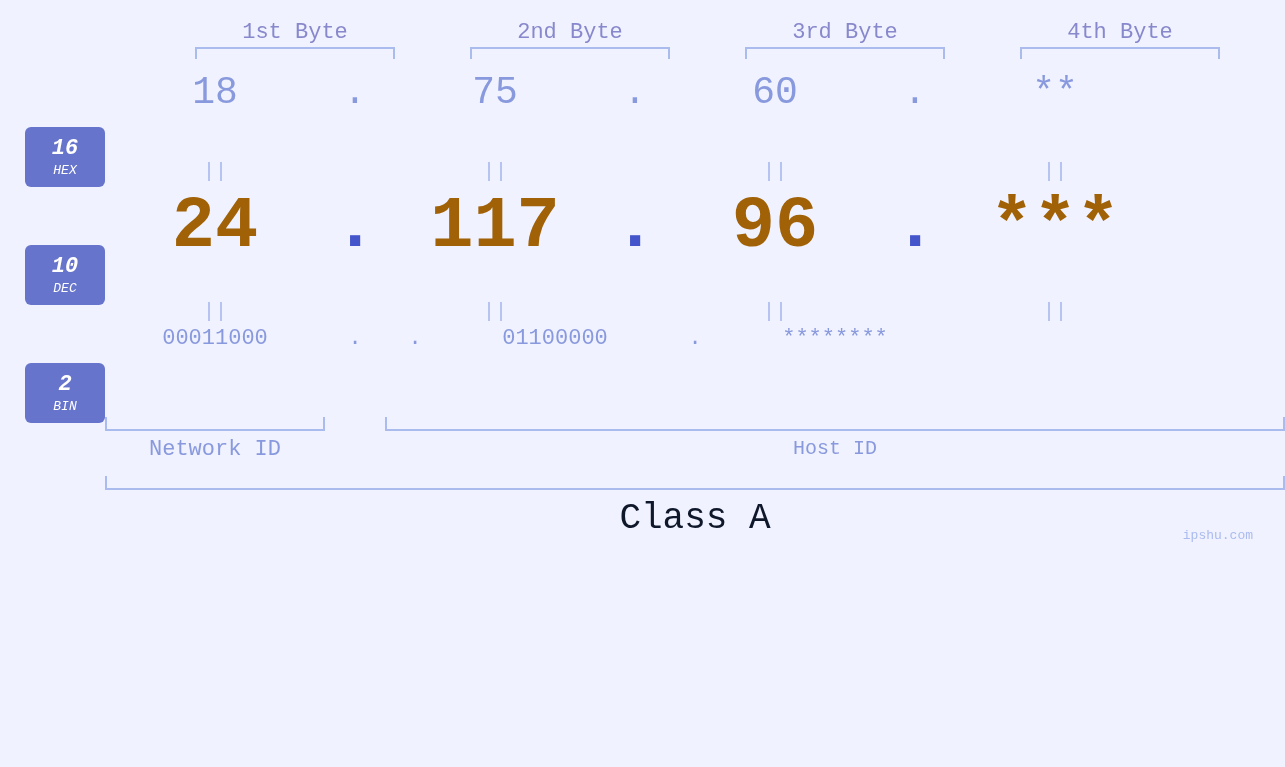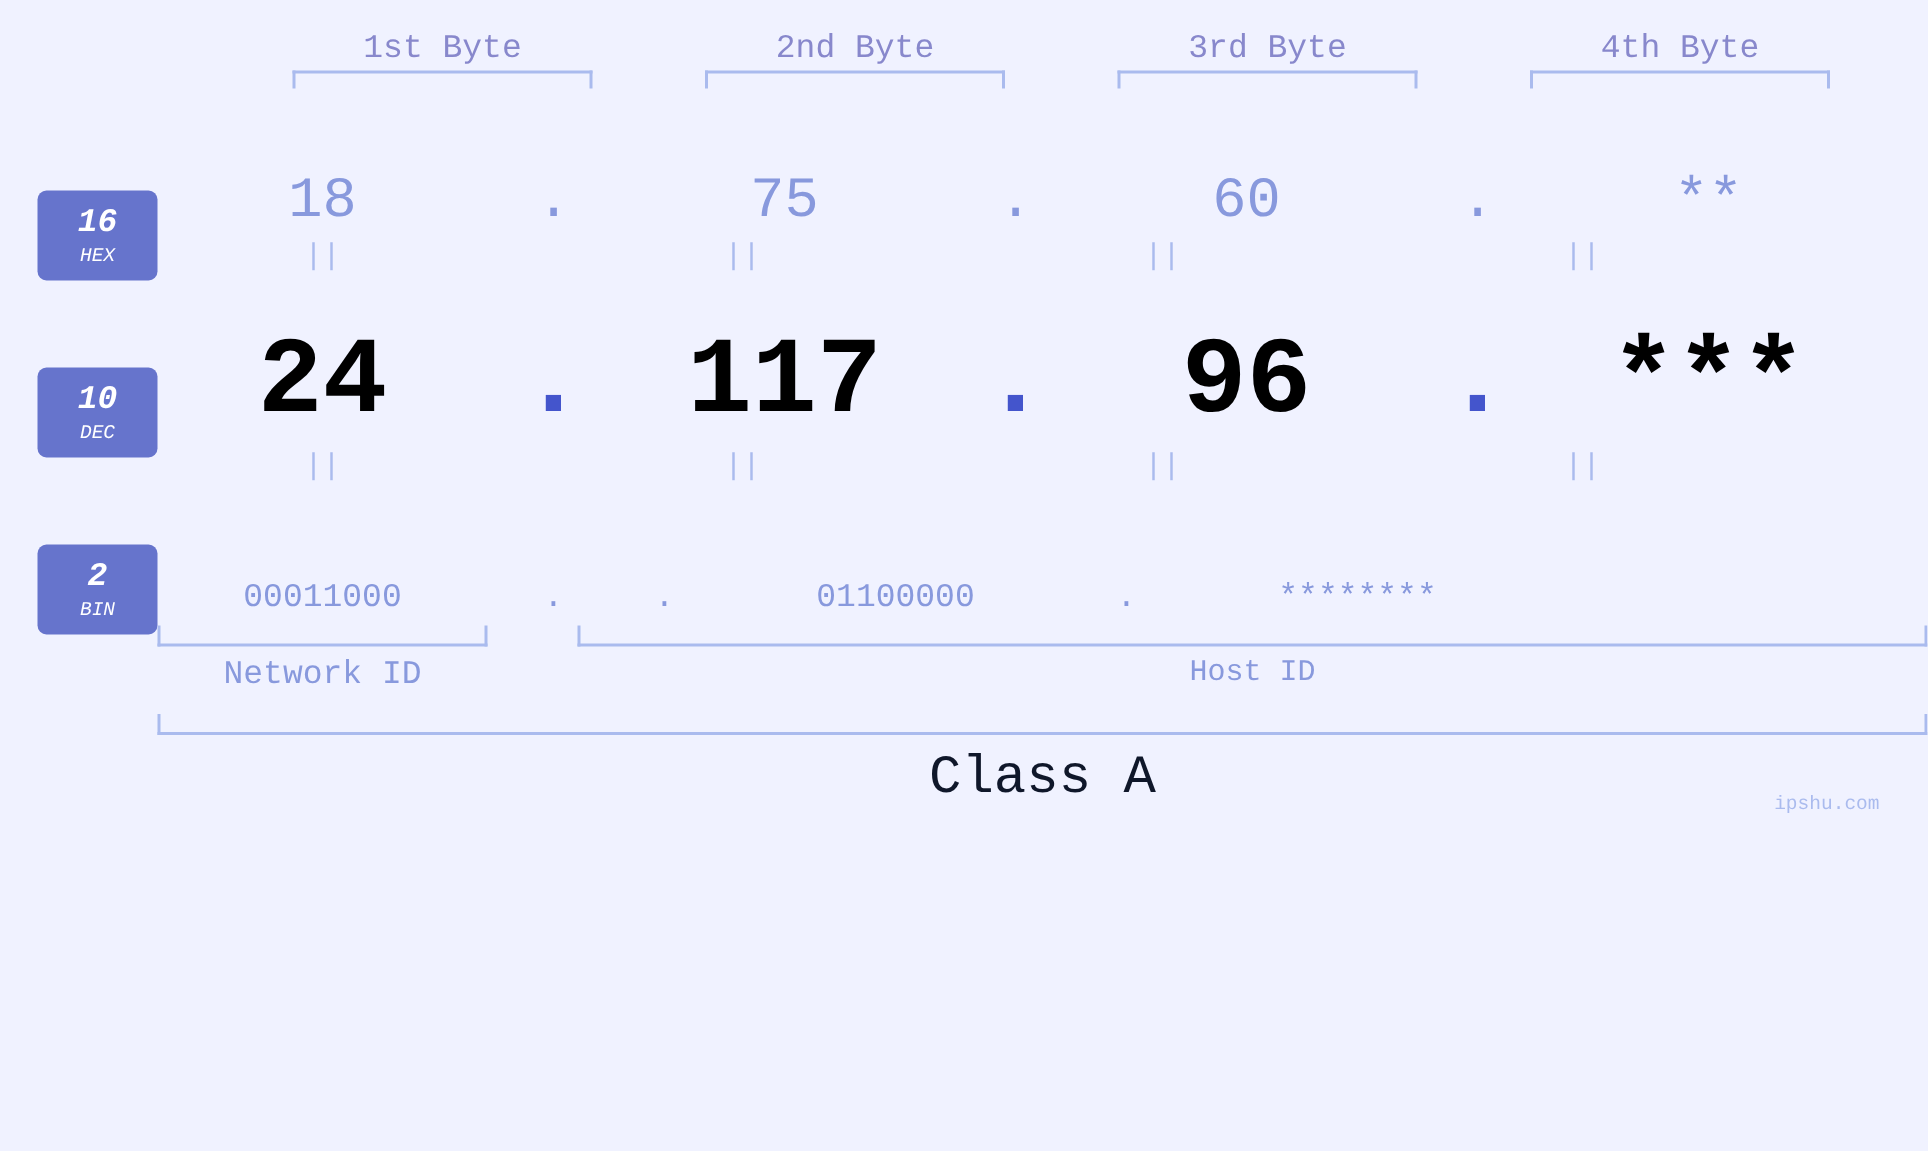--- a/index.html
+++ b/index.html
@@ -77,24 +77,23 @@
     }
 
     .label-badge .unit {
       font-size: 13px;
       font-weight: normal;
     }
 
     
     .data-row {
       display: flex;
-      align-items: flex-end;
+      align-items: flex-start;
       width: 100%;
       height: 85px;
-      gap: 14px;
     }
 
     .data-row.dec-row {
       height: 110px;
     }
 
     .byte-cell {
       width: 220px;
       text-align: center;
       display: flex;
@@ -117,21 +116,21 @@
       font-family: 'Courier New', Courier, monospace;
     }
 
     .hex-dot {
       color: #8899dd;
       font-size: 38px;
     }
 
     
     .dec-val {
-      color: #000000;
+      color: #a16207;
       font-size: 72px;
       font-family: 'Courier New', Courier, monospace;
       font-weight: bold;
     }
 
     .dec-dot {
       color: #4455cc;
       font-size: 72px;
       font-weight: bold;
     }

